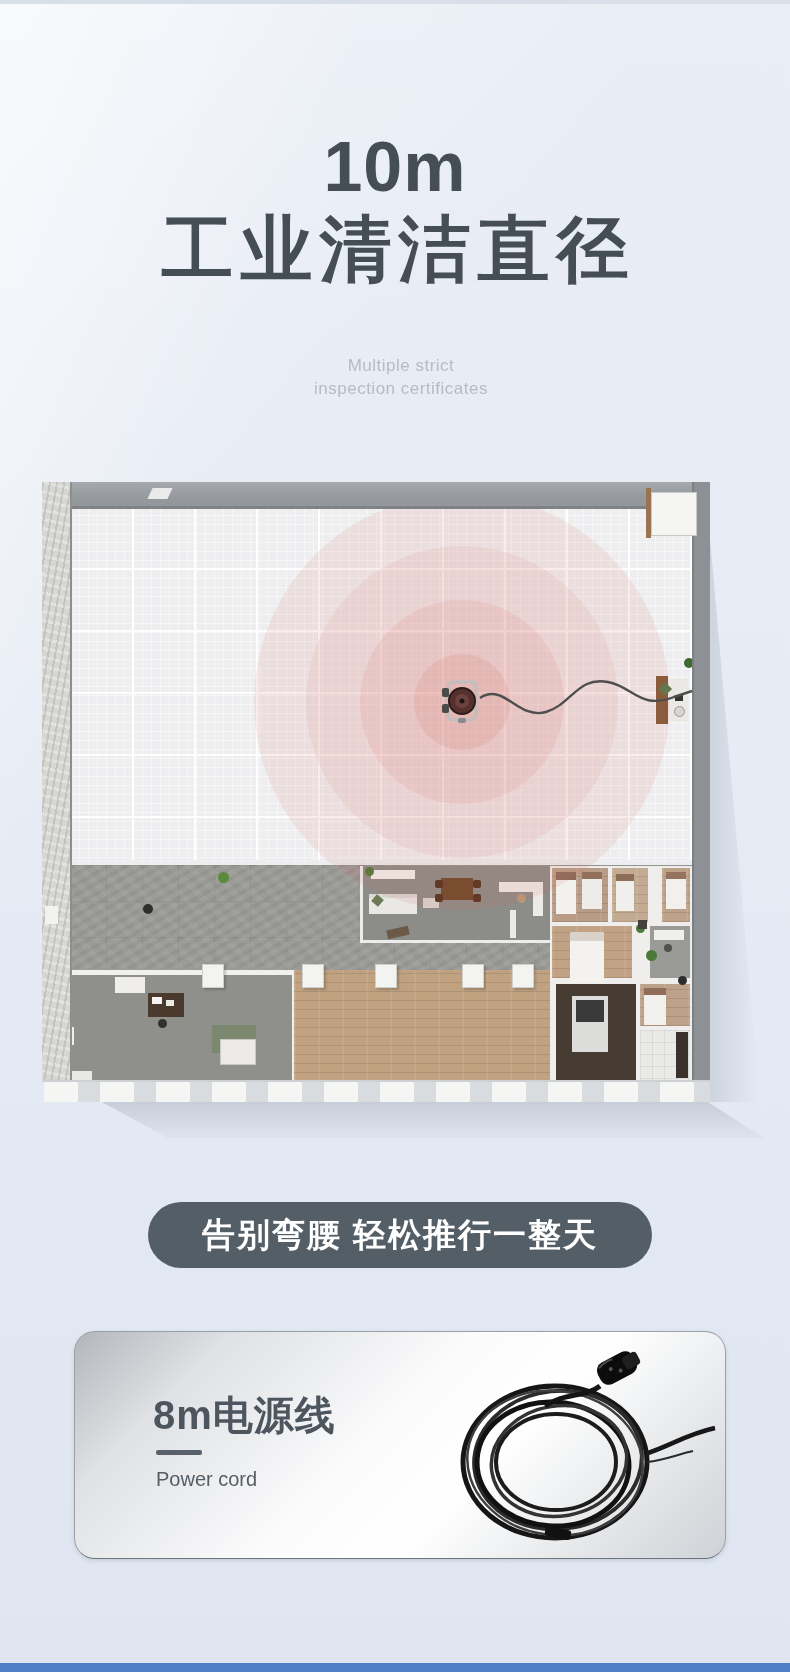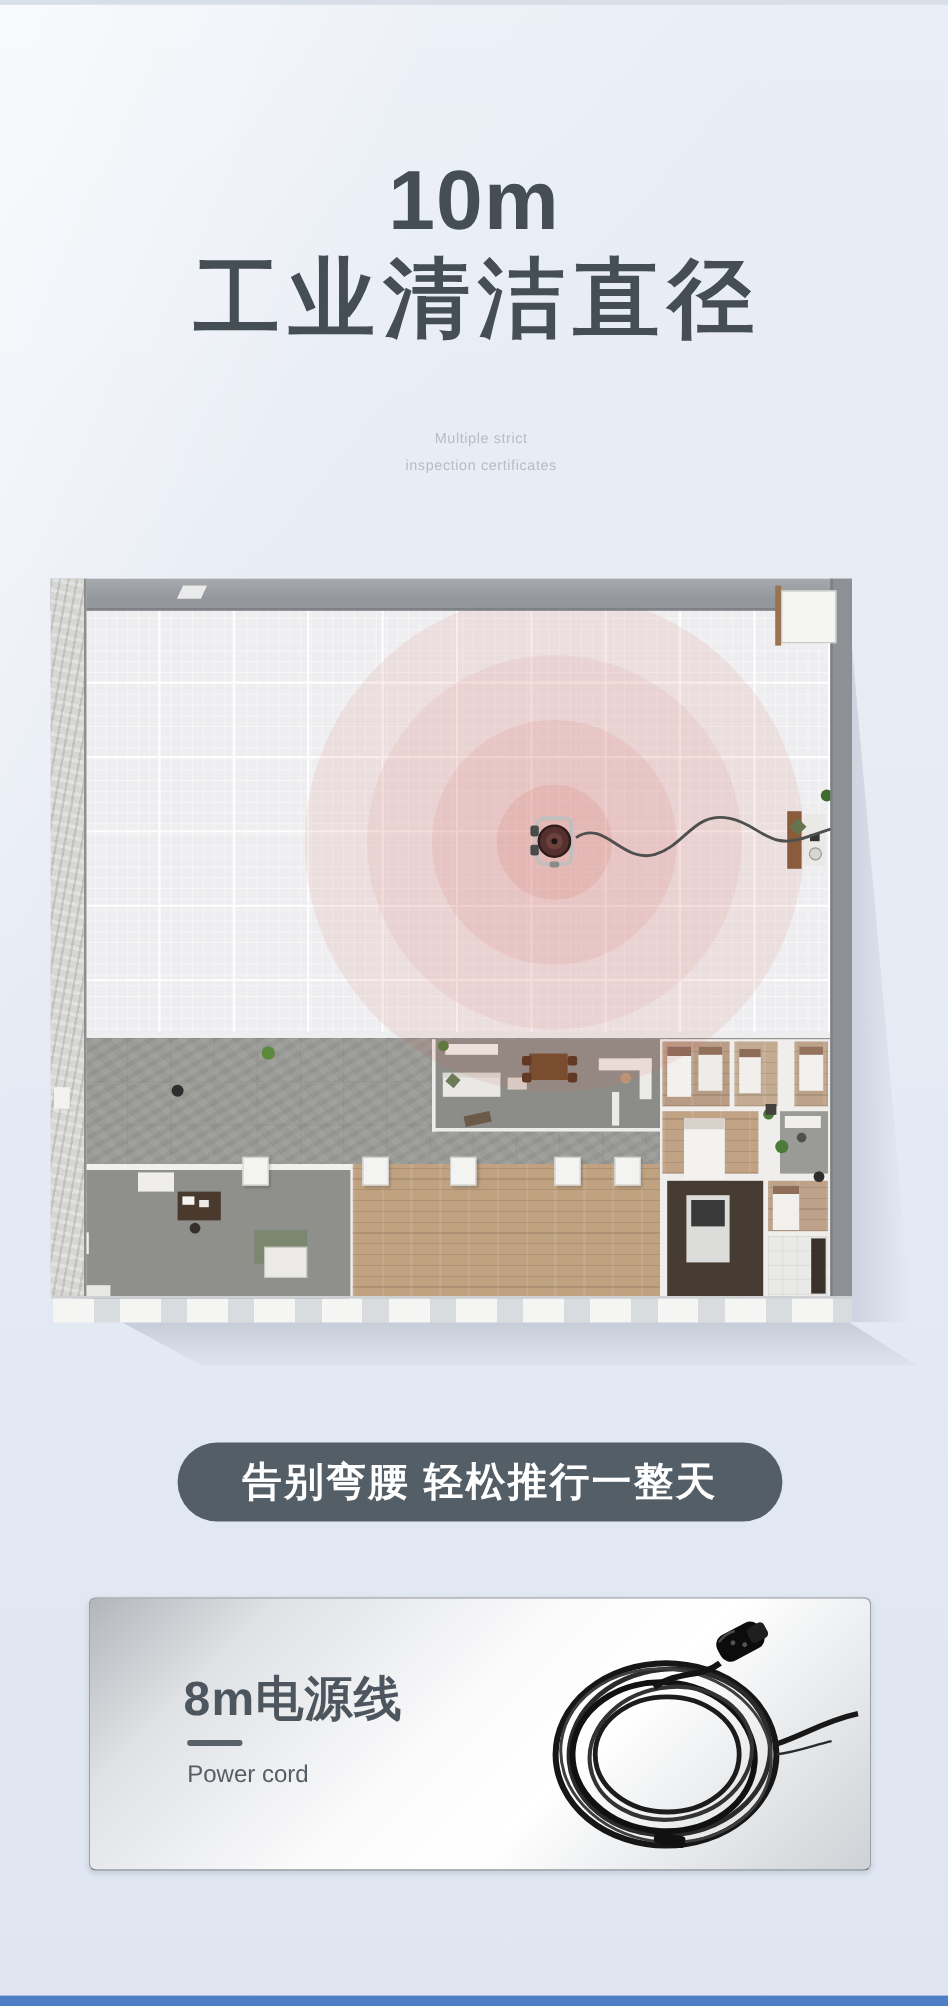--- a/index.html
+++ b/index.html
@@ -9,21 +9,21 @@
   .streaks{position:absolute;inset:0;pointer-events:none;
         background:linear-gradient(112deg,rgba(255,255,255,.55) 0%,rgba(255,255,255,0) 26%),
                    linear-gradient(128deg,rgba(255,255,255,.30) 4%,rgba(255,255,255,0) 34%);}
   .a{position:absolute;}
   
   .hero-value{position:absolute;left:0;right:0;top:126px;text-align:center;
         font-size:70px;line-height:74px;font-weight:700;color:#454d55;letter-spacing:1px;}
   .hero-label{position:absolute;left:0;right:0;top:210px;text-align:center;
         font-size:72px;line-height:70px;font-weight:700;color:#454d55;letter-spacing:7px;text-indent:7px;}
   .hero-sub{position:absolute;left:12px;right:0;top:350px;text-align:center;
-        font-size:12px;line-height:23px;color:#b5bcc6;letter-spacing:.5px;}
+        font-size:17px;line-height:23px;color:#b5bcc6;letter-spacing:.5px;}
   
   .plan{position:absolute;left:42px;top:478px;width:668px;height:620px;z-index:2;overflow:hidden;}
   .shadow-bottom{position:absolute;left:100px;top:1097px;width:664px;height:37px;z-index:1;
         clip-path:polygon(0 0,91.3% 0,100% 100%,10.2% 100%);
         background:linear-gradient(180deg,#c7cdd8 0%,#dce2ec 90%);}
   .shadow-right{position:absolute;left:708px;top:512px;width:52px;height:586px;z-index:1;
         clip-path:polygon(0 0,0 100%,100% 100%);
         background:linear-gradient(90deg,#ccd3de 0%,rgba(223,230,241,0) 95%);}
   .wall-top{position:absolute;left:0;top:0;width:668px;height:24px;z-index:6;
         background:linear-gradient(180deg,#a6aaae 0%,#94979b 70%);border-bottom:3px solid #7e8286;}
@@ -59,21 +59,21 @@
         background-size:12px 12px;}
   .pillar{position:absolute;width:20px;height:22px;z-index:5;background:#f3f3f1;
         border:1px solid #cfcfcc;box-shadow:2px 2px 2px rgba(0,0,0,.18);}
   .cord-svg{position:absolute;left:0;top:0;z-index:8;}
   .machine{position:absolute;left:396px;top:196px;width:48px;height:48px;z-index:8;}
   
   .pill{position:absolute;left:148px;top:1198px;width:504px;height:66px;border-radius:33px;
         background:#545e66;color:#ffffff;font-size:33px;font-weight:700;letter-spacing:2px;
         display:flex;align-items:center;justify-content:center;z-index:2;}
   
-  .card{position:absolute;left:74px;top:1327px;width:650px;height:226px;border-radius:6px;z-index:2;
+  .card{position:absolute;left:74px;top:1327px;width:650px;height:226px;border-radius:21px;z-index:2;
         background:linear-gradient(135deg,#b2b6bb 0%,#dfe1e4 18%,#fbfbfc 46%,#ffffff 62%,#ced2d6 100%);
         border:1px solid #9aa0a7;border-bottom-color:#6e747b;box-shadow:0 2px 4px rgba(90,100,115,.18);}
   .card-title{position:absolute;left:78px;top:56px;font-size:40px;font-weight:600;color:#4d565f;letter-spacing:1px;}
   .card-dash{position:absolute;left:81px;top:118px;width:46px;height:5px;background:#59626b;border-radius:2px;}
   .card-sub{position:absolute;left:81px;top:136px;font-size:20px;color:#555e67;}
   .coil{position:absolute;left:320px;top:2px;}
   .footer-strip{position:absolute;left:0;bottom:0;width:790px;height:13px;background:#4d7ec6;z-index:3;}
 </style>
 </head>
 <body>

